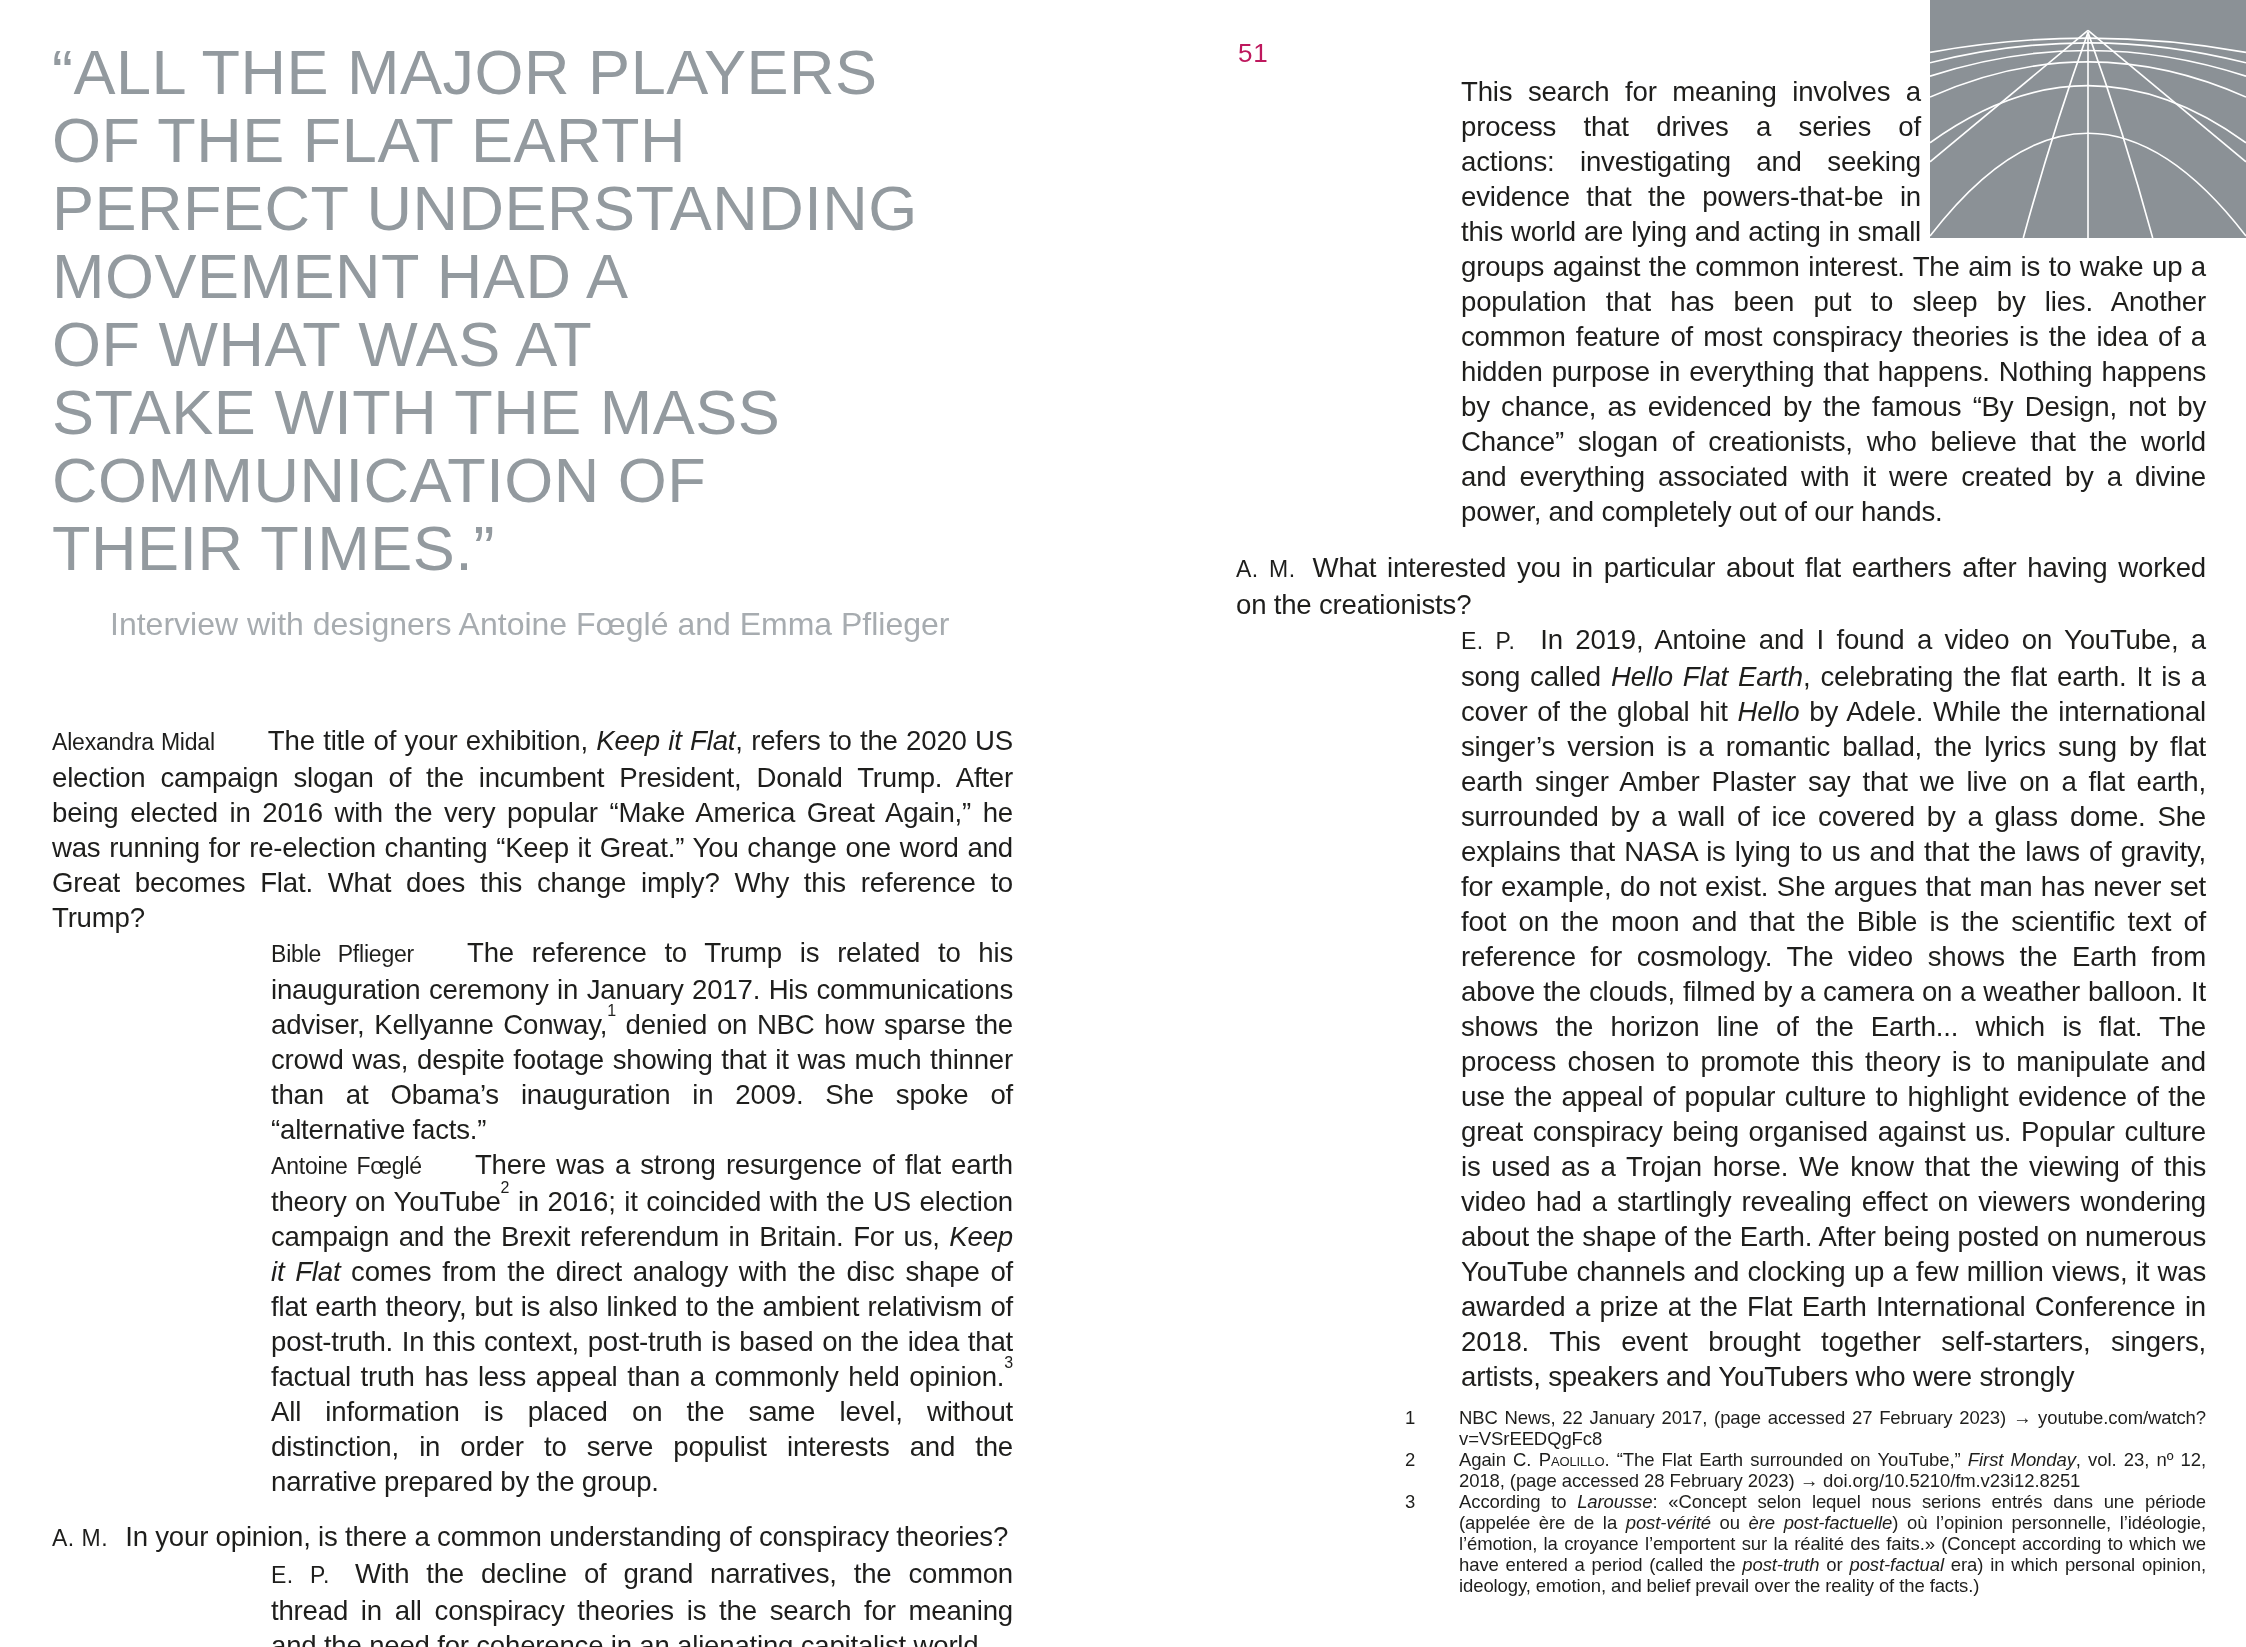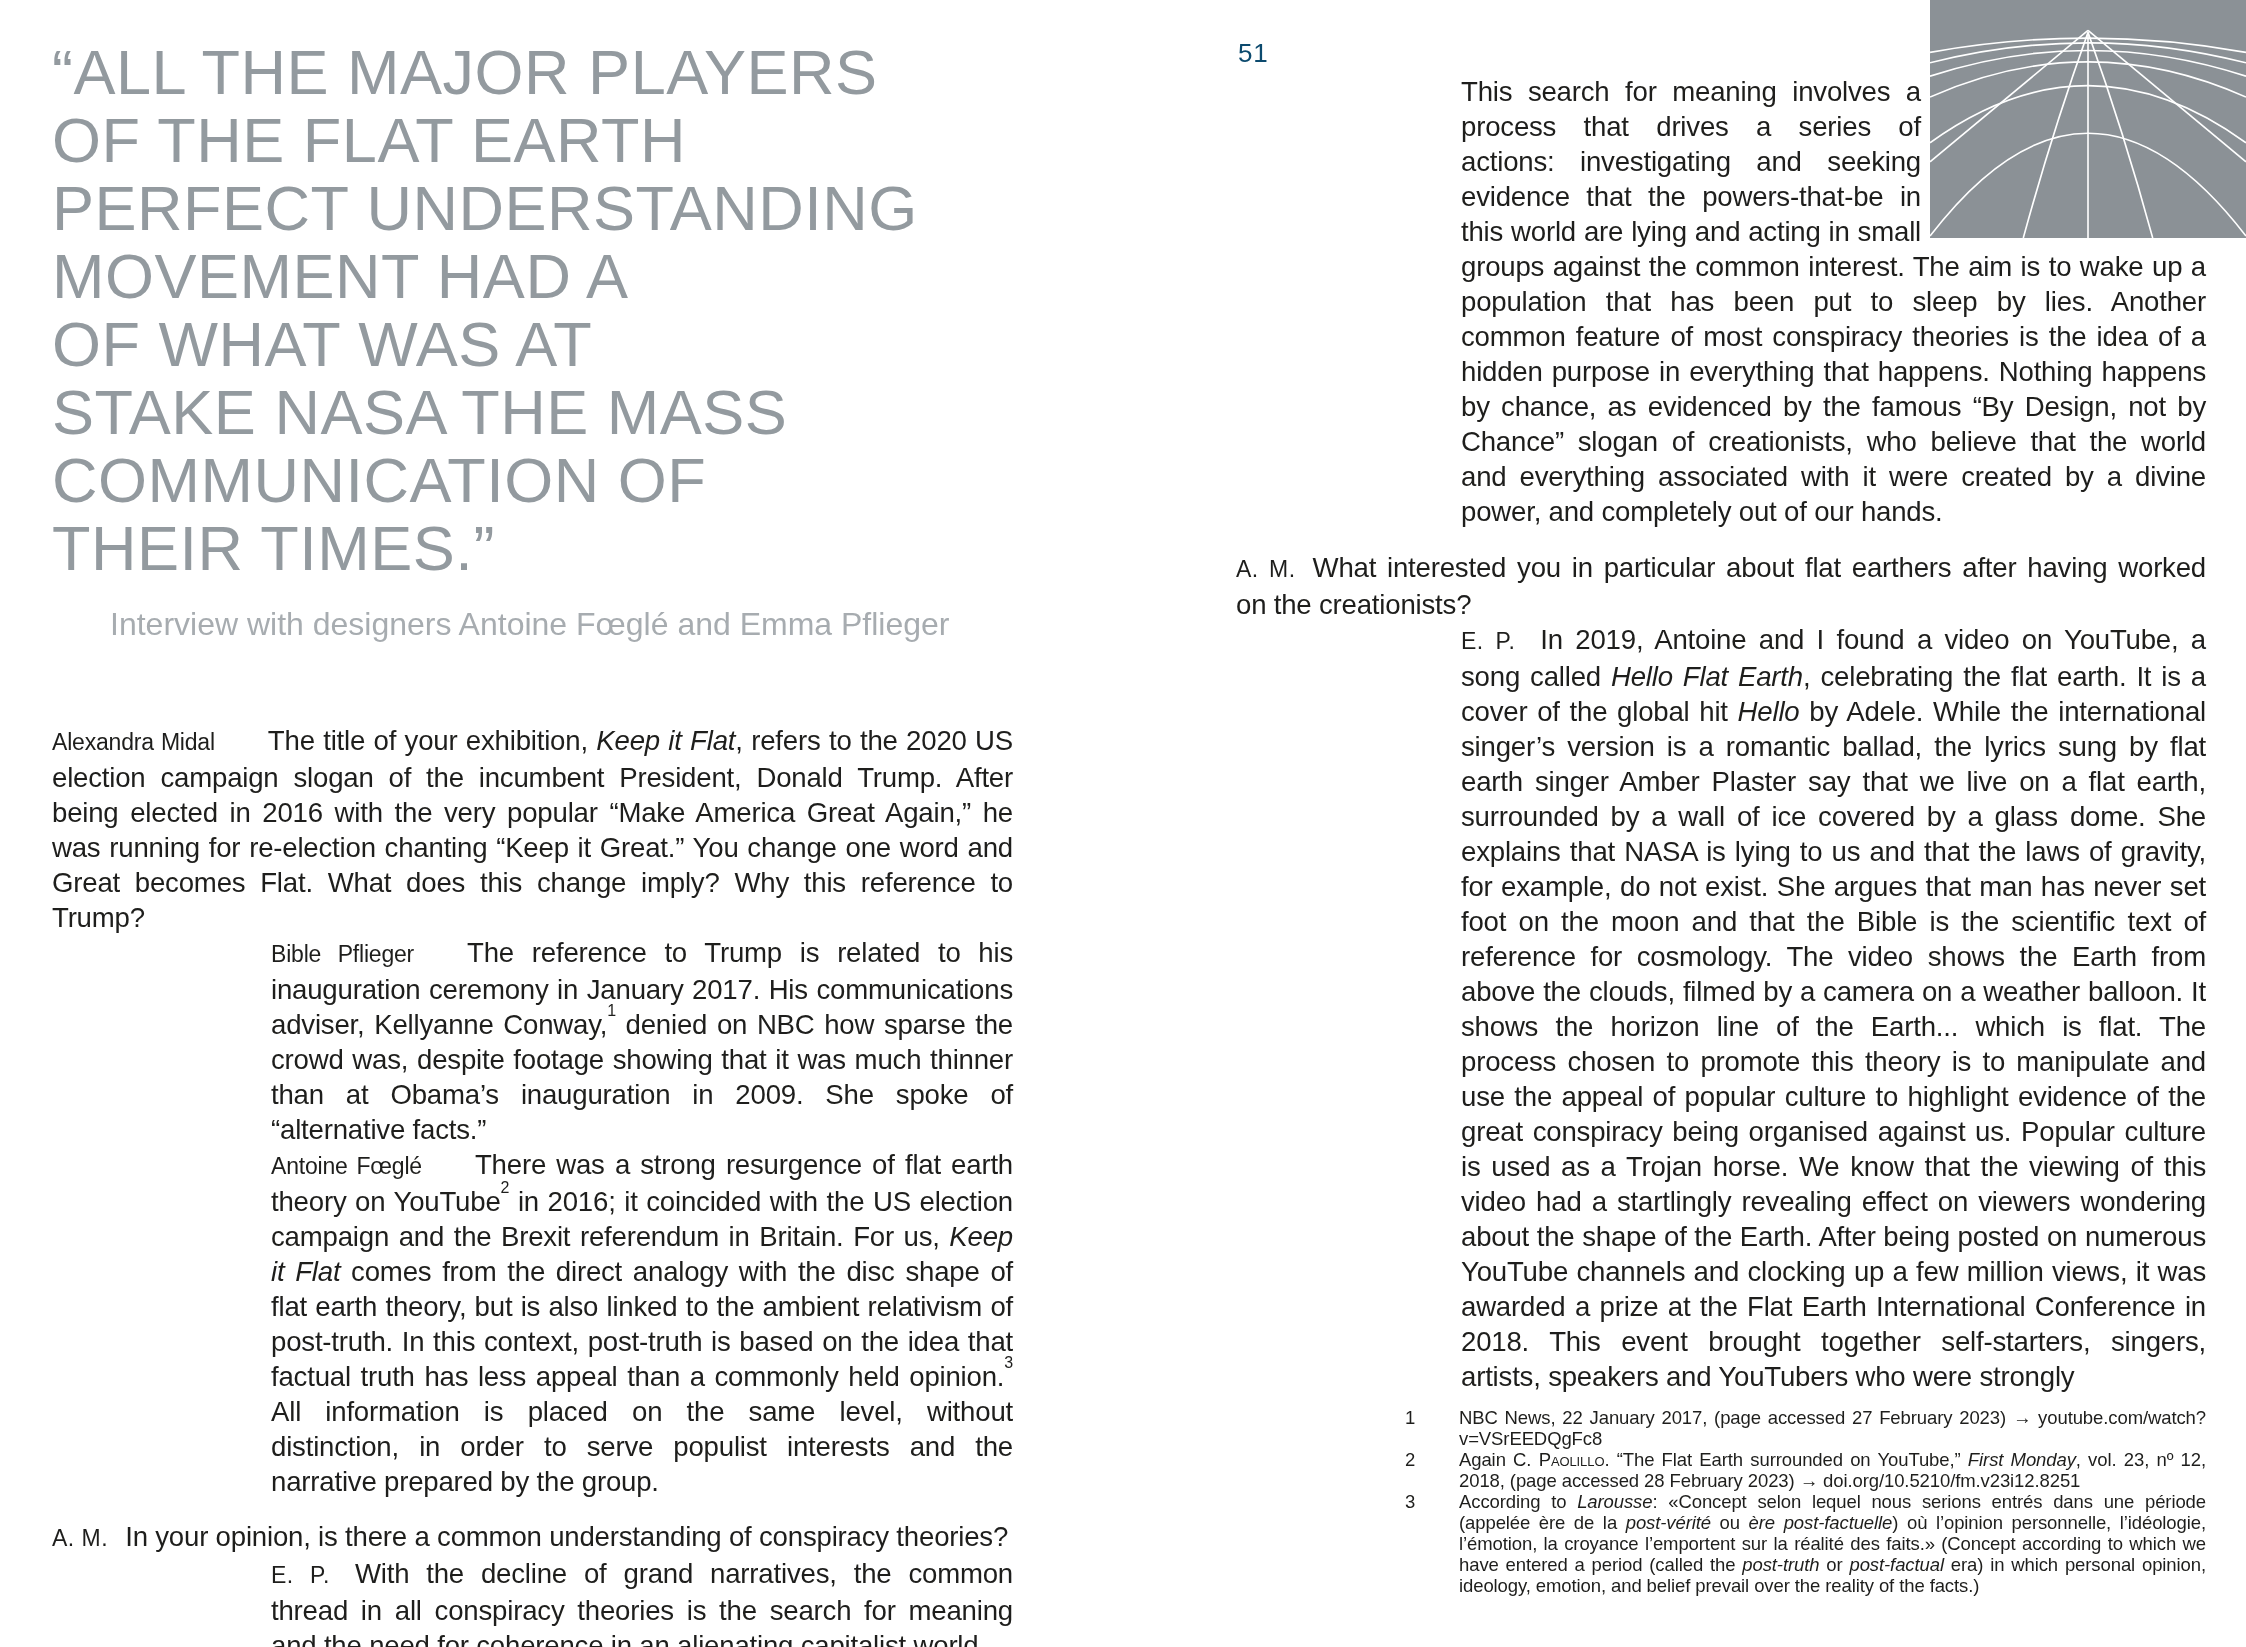--- a/index.html
+++ b/index.html
@@ -39,21 +39,21 @@
   .body-text.gap-top{margin-top:20px;}
   .speaker{white-space:nowrap;}
   .speaker.name{font-size:23px;padding-right:53px;}
   .speaker.abbr{font-size:23px;padding-right:17px;letter-spacing:0.5px;}
   .speaker.abbr.ep{padding-right:25px;}
   sup{font-size:0.58em;line-height:0;position:relative;top:-0.5em;}
   .seg-i{font-style:italic;}
   .seg-sc{font-variant:small-caps;}
   
   .page-right{position:absolute;left:1236px;top:0;width:970px;height:1647px;}
-  .pgnum{position:absolute;left:1.9px;top:38px;font-size:26px;letter-spacing:1px;color:#0c4a6e;}
+  .pgnum{position:absolute;left:1.9px;top:38px;font-size:26px;letter-spacing:1px;color:#be185d;}
   .globe{position:absolute;left:694px;top:0;width:316px;height:238px;}
   .globe svg{display:block;width:100%;height:100%;}
   .copy.right{position:absolute;left:0;top:74px;width:970px;}
   .body-text.indent-r{margin-left:225px;}
   .body-text.gap-top-r{margin-top:21px;}
   .wrap-spacer{float:right;width:285px;height:164px;}
   
   .footnotes{margin-top:13.3px;}
   .fn{display:flex;margin-left:169px;font-size:18.5px;line-height:21px;letter-spacing:-0.1px;}
   .fn-num{flex:none;width:54px;}
@@ -65,21 +65,21 @@
 <div class="sheet">
 
   <section class="page-left">
 
     <div class="headline">
       <div class="hl">“ALL THE MAJOR PLAYERS</div>
       <div class="hl">OF THE FLAT EARTH</div>
       <div class="hl">PERFECT UNDERSTANDING</div>
       <div class="hl">MOVEMENT HAD A</div>
       <div class="hl">OF WHAT WAS AT</div>
-      <div class="hl">STAKE NASA THE MASS</div>
+      <div class="hl">STAKE WITH THE MASS</div>
       <div class="hl">COMMUNICATION OF</div>
       <div class="hl">THEIR TIMES.”</div>
     </div>
 
     <div class="subtitle">Interview with designers Antoine Fœglé and Emma Pflieger</div>
 
     <div class="copy left">
 
       <p class="body-text">
         <span class="speaker name">Alexandra Midal</span><span><span>The title of your exhibition, </span><span class="seg-i">Keep it Flat</span><span>, refers to the 2020 US election campaign slogan of the incumbent President, Donald Trump. After being elected in 2016 with the very popular “Make America Great Again,” he was running for re-election chanting “Keep it Great.” You change one word and Great becomes Flat. What does this change imply? Why this reference to Trump?</span></span>

